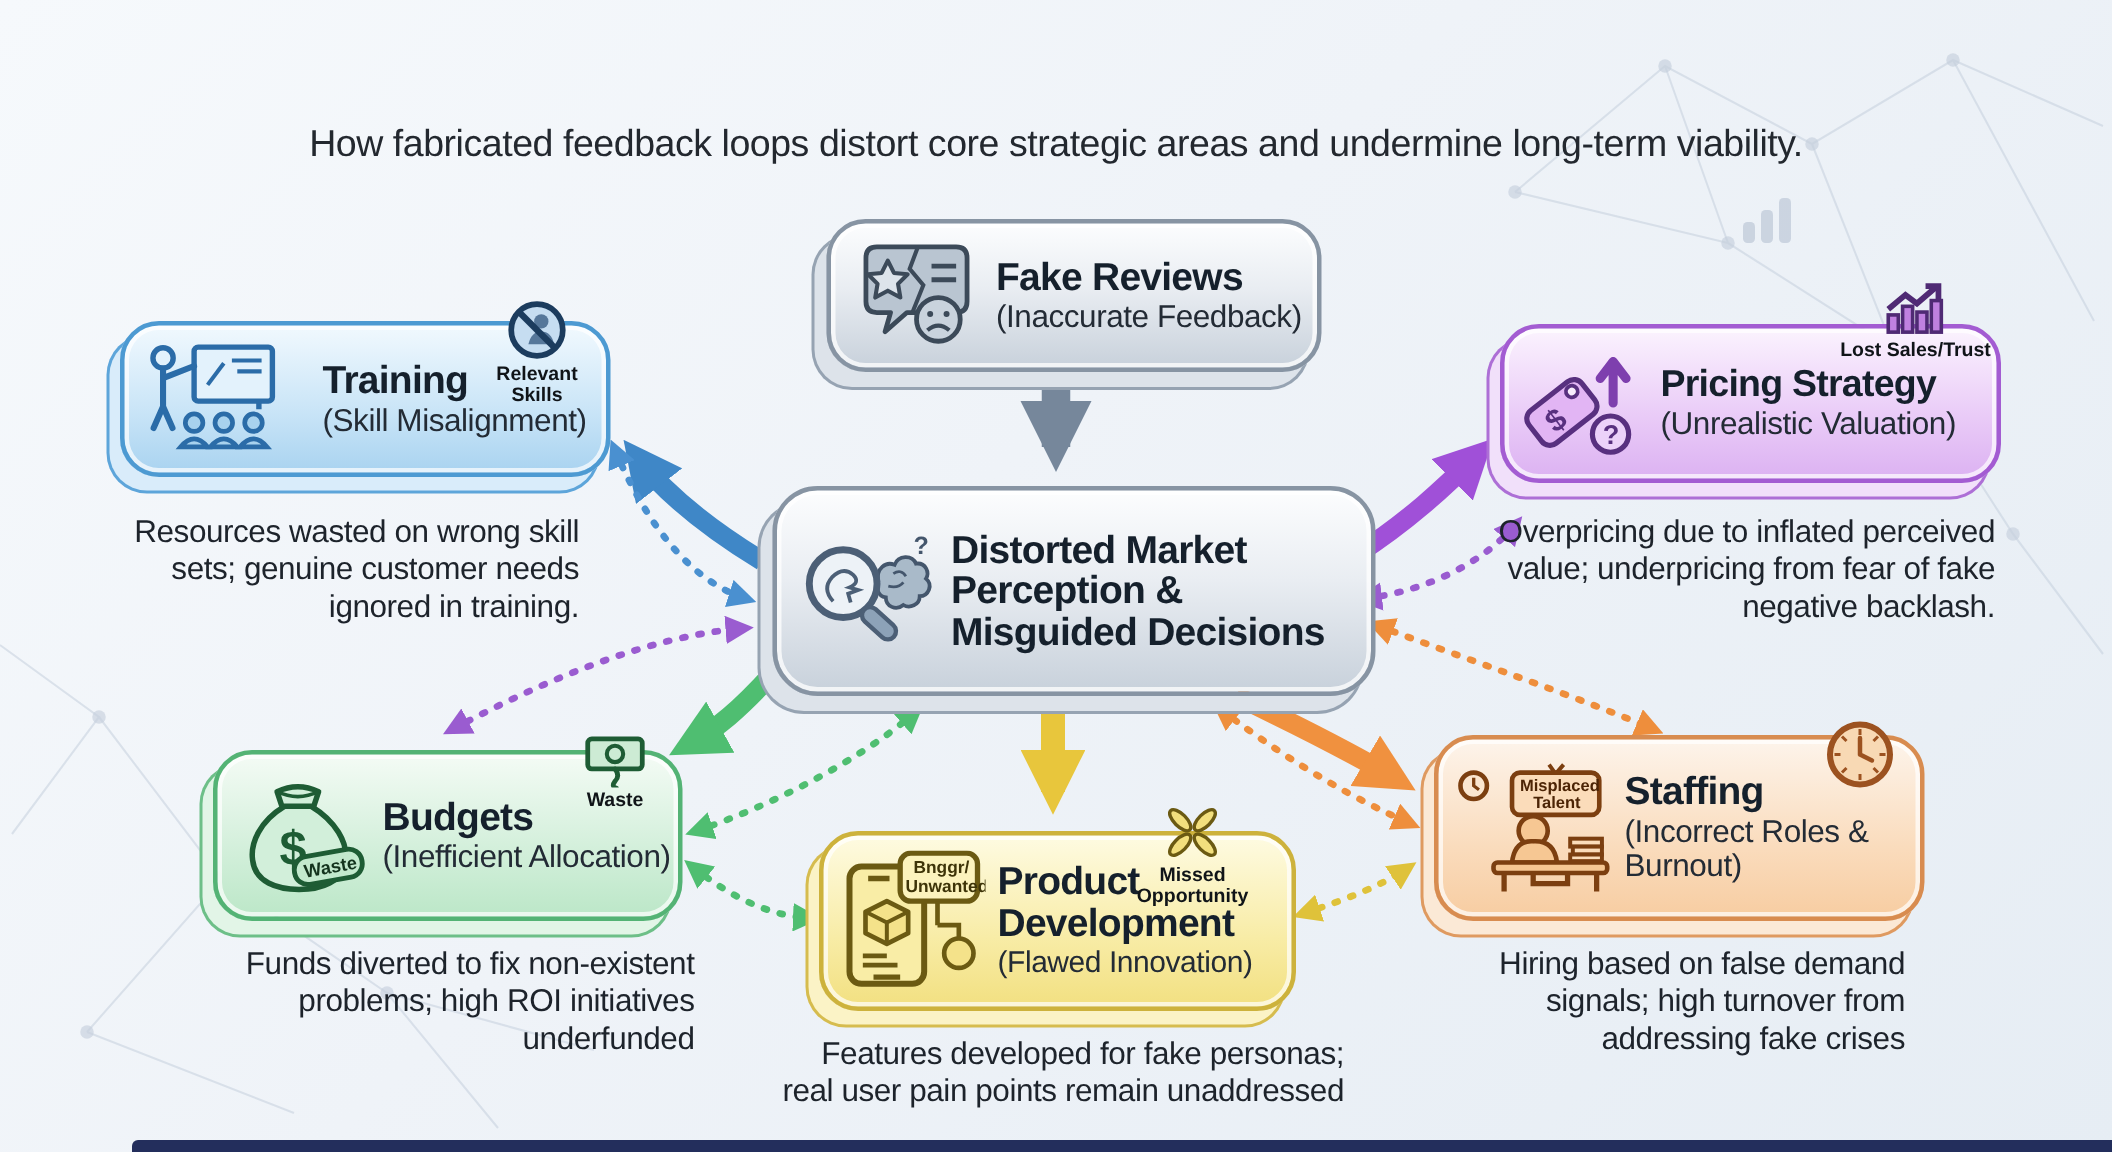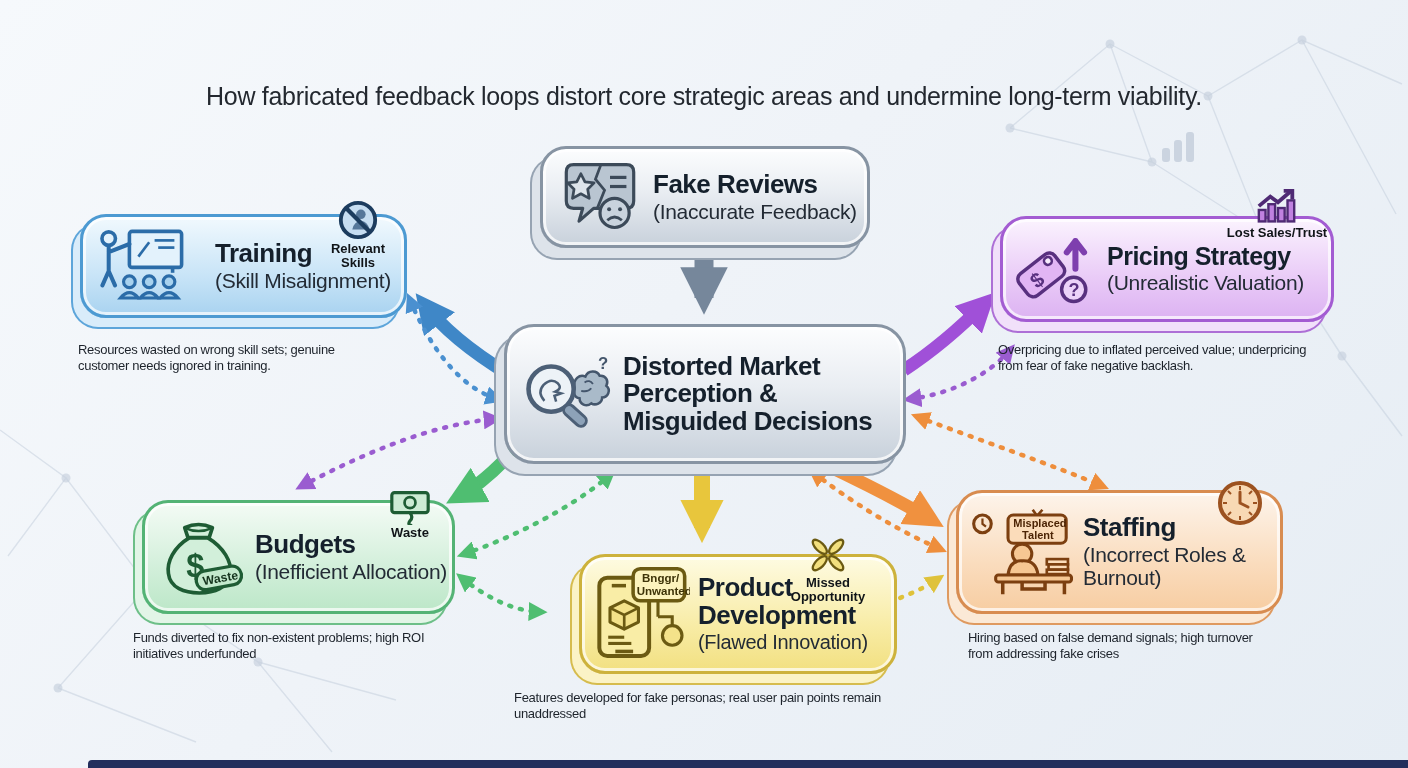--- a/index.html
+++ b/index.html
@@ -15,33 +15,33 @@
   
   .node{position:absolute;border-radius:26px;display:flex;align-items:center;
     z-index:3;box-sizing:border-box;}
   .node .txt{display:flex;flex-direction:column;justify-content:center;}
   .node h3{margin:0;font-size:26px;font-weight:800;color:#15202c;letter-spacing:-0.5px;line-height:1.05;white-space:nowrap;}
   .node h3.wrap{white-space:normal;}
   .node .sub{font-size:21px;color:#232b35;margin-top:3px;letter-spacing:-0.3px;line-height:1.08;white-space:nowrap;}
   .node .sub.wrap{white-space:normal;}
   .gray-node{background:linear-gradient(180deg,#fcfdfe 0%,#e9edf2 45%,#c8d1db 100%);
     border:3px solid #8794a3;
-    box-shadow:-9px 11px 0 -1px #dde3ea,-9px 11px 0 1px #96a3b2,inset 0 0 0 3px rgba(255,255,255,.75);}
+    box-shadow:-9px 11px 0 -1px #dde3ea,-9px 11px 0 1px #96a3b2,inset 0 0 0 3px rgba(255,255,255,.75);margin-left:11px;}
   .blue-node{background:linear-gradient(180deg,#f1f9fe 0%,#c8e4f7 60%,#a9d3f0 100%);
     border:3px solid #4d9ad2;
     box-shadow:-8px 10px 0 -1px #d9ecfa,-8px 10px 0 1px #5da5da,inset 0 0 0 3px rgba(255,255,255,.7);}
   .purple-node{background:linear-gradient(180deg,#fbf3fe 0%,#e9caf7 60%,#dcb2f2 100%);
     border:3px solid #a35cd2;
     box-shadow:-8px 10px 0 -1px #f1e0fa,-8px 10px 0 1px #ad6fd6,inset 0 0 0 3px rgba(255,255,255,.7);}
   .green-node{background:linear-gradient(180deg,#f4fbf5 0%,#d2efda 60%,#bce7c8 100%);
     border:3px solid #54b375;
     box-shadow:-8px 10px 0 -1px #e2f5e7,-8px 10px 0 1px #6dbf88,inset 0 0 0 3px rgba(255,255,255,.7);}
   .yellow-node{background:linear-gradient(180deg,#fefbe2 0%,#f8ecA6 60%,#f2e081 100%);
     border:3px solid #cdb23c;
-    box-shadow:-8px 10px 0 -1px #fbf3c6,-8px 10px 0 1px #d6bc4e,inset 0 0 0 3px rgba(255,255,255,.7);margin-left:33px;}
+    box-shadow:-8px 10px 0 -1px #fbf3c6,-8px 10px 0 1px #d6bc4e,inset 0 0 0 3px rgba(255,255,255,.7);}
   .orange-node{background:linear-gradient(180deg,#fdf4eb 0%,#fadcbd 60%,#f7cda2 100%);
     border:3px solid #d88c50;
     box-shadow:-8px 10px 0 -1px #fbe9d6,-8px 10px 0 1px #df9a60,inset 0 0 0 3px rgba(255,255,255,.7);}
   
   #node-fake{left:540px;top:146px;width:330px;height:102px;padding:8px 16px;gap:12px;}
   #node-center{left:504px;top:324px;width:402px;height:140px;padding:8px 14px;gap:10px;border-radius:30px;}
   #node-training{left:80px;top:214px;width:327px;height:104px;padding:8px 14px;gap:28px;}
   #node-pricing{left:1000px;top:216px;width:334px;height:106px;padding:8px 12px;gap:10px;}
   #node-budgets{left:142px;top:500px;width:313px;height:114px;padding:8px 12px;gap:10px;}
   #node-product{left:546px;top:554px;width:318px;height:120px;padding:8px 12px;gap:8px;}
@@ -54,21 +54,21 @@
   #node-center .txt{width:268px;align-items:center;}
   
   .badge{position:absolute;text-align:center;font-weight:700;font-size:13px;
     color:#101418;line-height:1.05;z-index:5;display:flex;flex-direction:column;align-items:center;gap:1px;}
   #badge-training{right:6px;top:-18px;width:80px;}
   #badge-pricing{right:-4px;top:-32px;width:116px;}
   #badge-budgets{right:10px;top:-14px;width:64px;}
   #badge-product{right:10px;top:-22px;width:112px;}
   #badge-staffing{right:16px;top:-14px;}
   
-  .desc{position:absolute;text-align:left;font-size:13px;color:#1d232b;
+  .desc{position:absolute;text-align:right;font-size:21px;color:#1d232b;
     line-height:1.2;letter-spacing:-0.3px;z-index:2;}
   #desc-training{left:78px;top:342px;width:308px;}
   #desc-pricing{left:998px;top:342px;width:332px;}
   #desc-budgets{left:133px;top:630px;width:330px;}
   #desc-product{left:514px;top:690px;width:382px;}
   #desc-staffing{left:968px;top:630px;width:302px;}
   
   #arrow-layer{position:absolute;left:0;top:0;z-index:1;}
   #bg-layer{position:absolute;left:0;top:0;z-index:0;}
   #bottom-bar{position:absolute;left:88px;right:0;bottom:0;height:8px;

